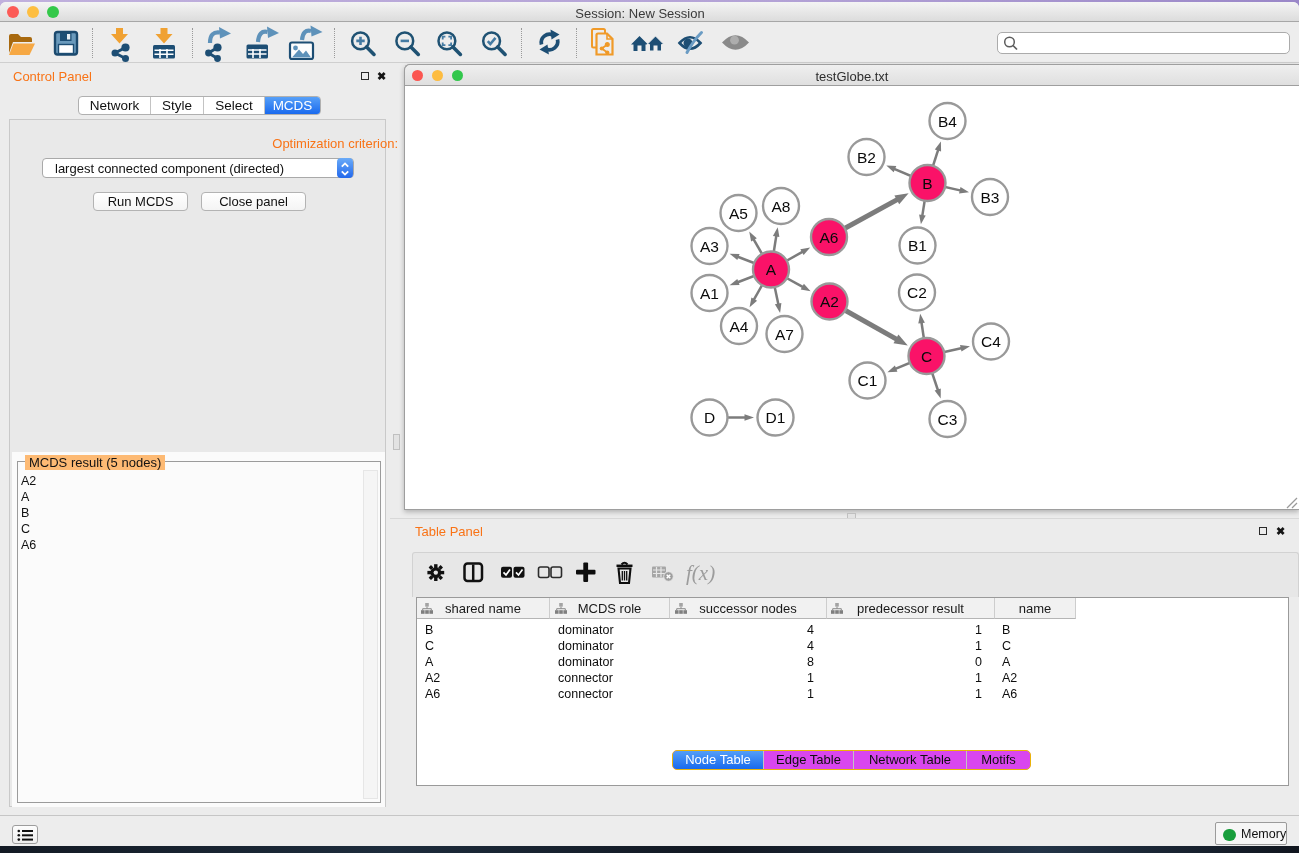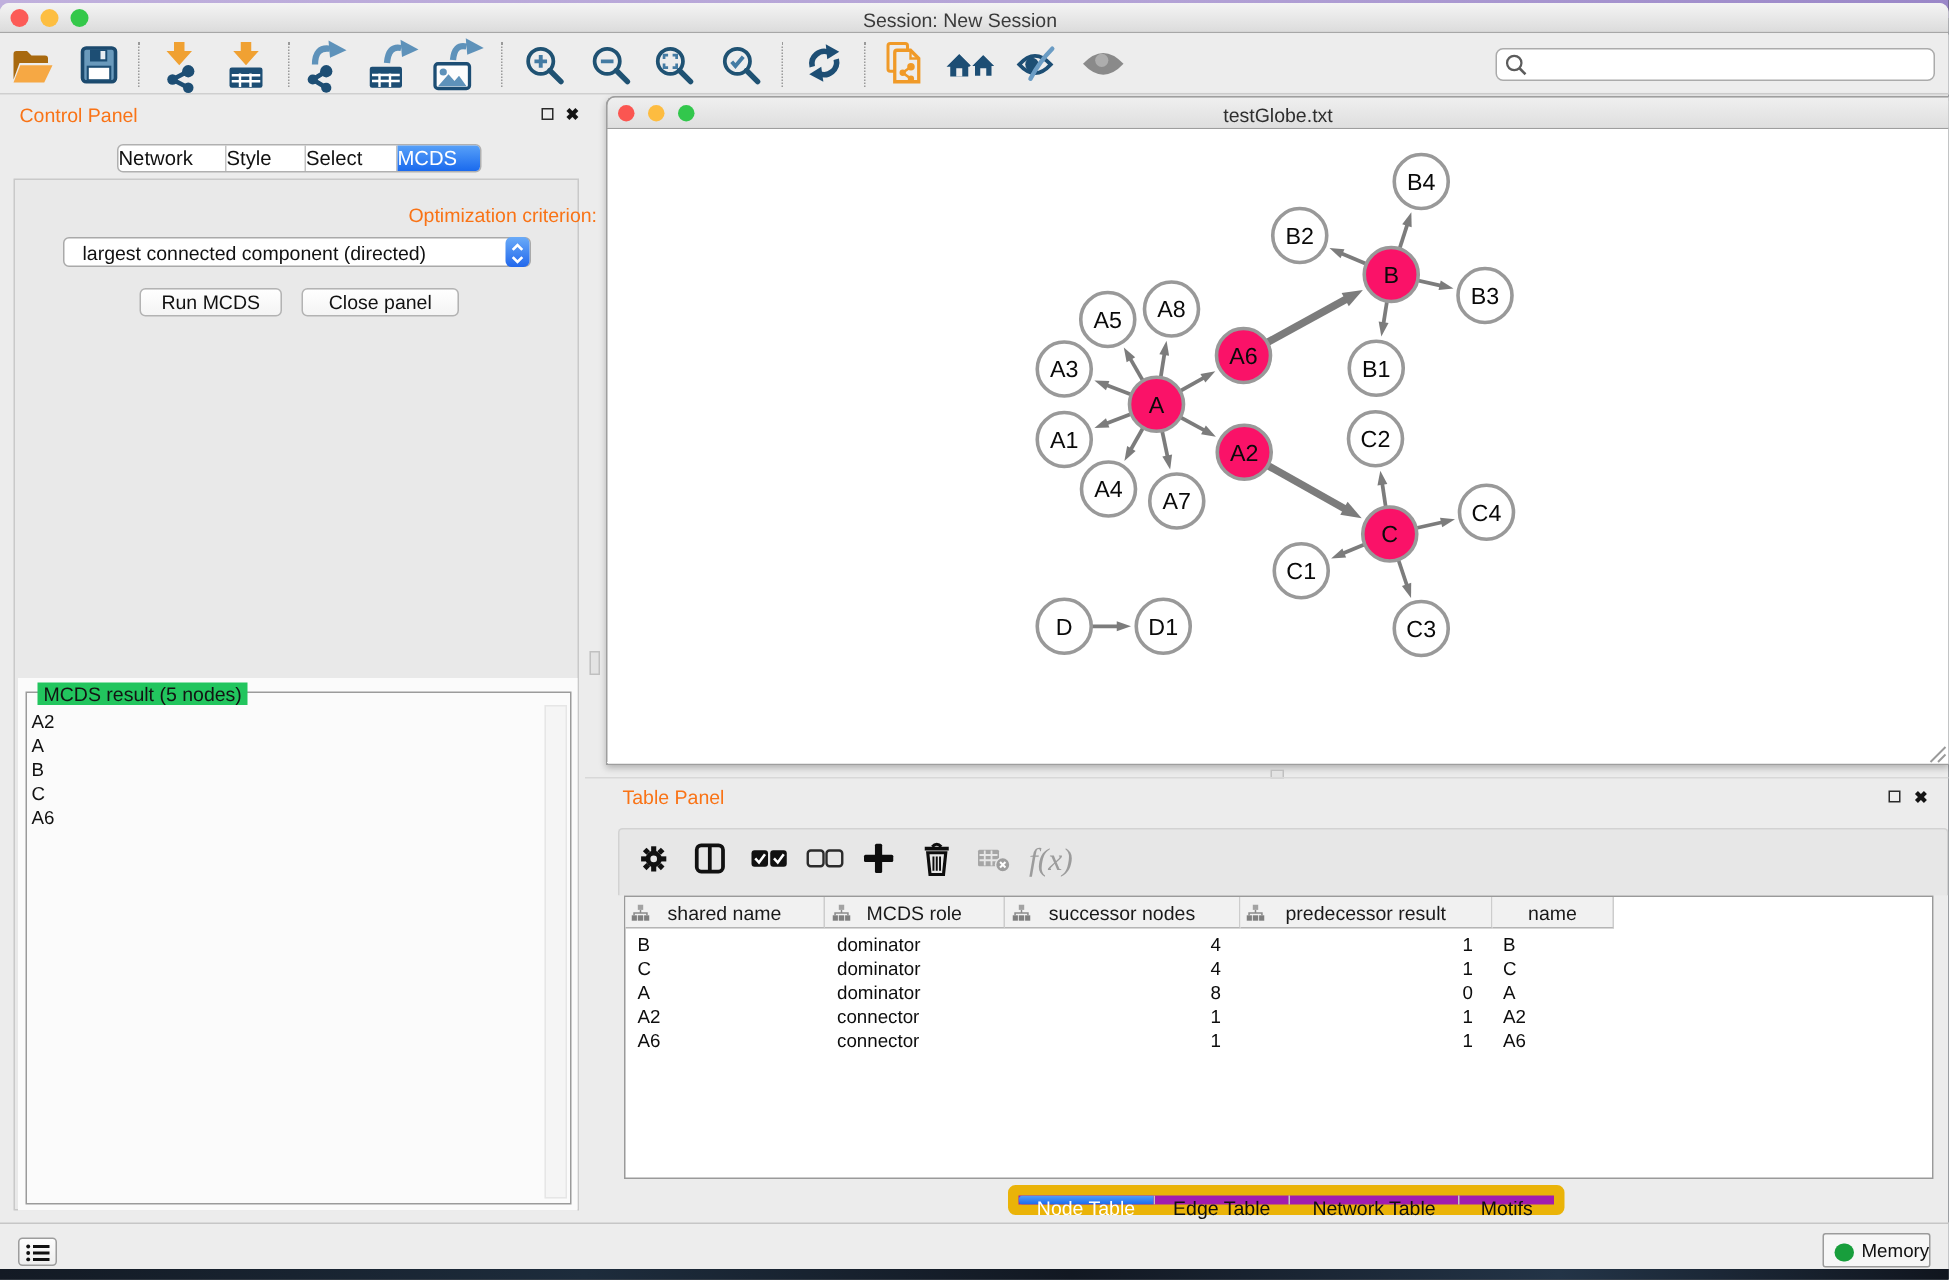--- a/index.html
+++ b/index.html
@@ -11,47 +11,47 @@
 #titlebar .t{position:absolute;left:0;width:1280px;top:4px;text-align:center;font-size:13px;color:#3a3a3a}
 .tl{position:absolute;border-radius:50%}
 #toolbar{left:0;top:23px;width:1299px;height:40px;background:#ededed;border-bottom:1px solid #cfcfcf}
 .sep{position:absolute;top:28px;height:30px;width:0;border-left:1px dotted #9a9a9a}
 #search{left:997px;top:32px;width:293px;height:22px;background:#fff;border:1px solid #ababab;border-radius:5px}
 .ctext{font-size:13px;color:#f97316}
 #cp-title{left:13px;top:69px;width:200px}
 .sqico{border:1.4px solid #2a2a2a;width:8px;height:8px}
 .xico{font-size:11px;color:#141414;font-weight:bold}
 #tabs{left:78px;top:96px;height:19px;background:#fff;border:1px solid #b0b0b0;border-radius:4px;display:flex}
-#tabs div{font-size:13.5px;color:#111;line-height:17px;border-right:1px solid #c3c3c3}
+#tabs div{font-size:13.5px;color:#111;text-align:center;line-height:17px;border-right:1px solid #c3c3c3}
 #tabs div:last-child{border-right:none;border-radius:0 3px 3px 0;background:linear-gradient(#57a0f8,#1a6aee);color:#fff}
 #cpanel{left:9px;top:119px;width:377px;height:688px;background:#e9e9e9;border:1px solid #c9c9c9}
 #whitesub{left:12px;top:452px;width:373px;height:355px;background:#fbfbfb}
 #optlabel{left:0;top:136px;width:398px;text-align:right}
 #combo{left:42px;top:158px;width:312px;height:20px;background:#fff;border:1px solid #a9a9a9;border-radius:4px}
 #combo .v{position:absolute;left:12px;top:2px;font-size:13px;color:#111}
 #combo .st{position:absolute;right:0;top:-1px;width:16px;height:20px;border-radius:4px;background:linear-gradient(#6aabf8,#2268ec)}
 .btn{background:linear-gradient(#ffffff,#f4f4f4);border:1px solid #b3b3b3;border-radius:4px;font-size:13px;color:#111;text-align:center;line-height:17px;height:19px}
 #groupbox{left:17px;top:461px;width:364px;height:342px;border:1px solid #9b9b9b}
-#grouplbl{left:25px;top:455px;background:#22c55e;padding:0 4px;font-size:13px;color:#131313}
+#grouplbl{left:25px;top:455px;background:#fdba74;padding:0 4px;font-size:13px;color:#131313}
 #scrolltrack{left:363px;top:470px;width:15px;height:329px;background:#f5f5f5;border:1px solid #e6e6e6}
 .li{position:absolute;left:21px;font-size:12.5px;color:#111}
 #statusbar{left:0;top:815px;width:1299px;height:31px;background:#ededed;border-top:1px solid #c6c6c6}
 #listbtn{left:12px;top:825px;width:26px;height:19px;background:linear-gradient(#fdfdfd,#eee);border:1px solid #9d9d9d;border-radius:3px}
 #membtn{left:1215px;top:822px;width:72px;height:23px;background:#f6f6f6;border:1px solid #9b9b9b;border-radius:2px}
 #membtn .d{position:absolute;left:7px;top:5.5px;width:12.5px;height:12.5px;border-radius:50%;background:#189e3c}
 #membtn .t{position:absolute;left:25px;top:4px;font-size:12.5px;color:#101010}
 #netwin{left:404px;top:64px;width:895px;height:446px;background:#fff;border:1px solid #9e9e9e;border-right:none;border-radius:6px 0 0 0;box-shadow:0 2px 5px rgba(0,0,0,0.25)}
 #nettitle{left:404px;top:64px;width:895px;height:22px;background:linear-gradient(#efefef,#dfdfdf);border:1px solid #9e9e9e;border-right:none;border-radius:6px 0 0 0}
 #nettitle .t{position:absolute;left:0;right:0;top:4px;text-align:center;font-size:13px;color:#2e2e2e}
 #tp-title{left:415px;top:524px;width:200px}
 #tptool{left:412px;top:552px;width:887px;height:45px;background:#e7e7e7;border:1px solid #d2d2d2;border-bottom:none;border-radius:3px 3px 0 0}
 #tbl{left:416px;top:597px;width:873px;height:189px;background:#fff;border:1px solid #9a9a9a}
 .th{position:absolute;top:0;height:21px;background:#f1f1f1;border-right:1px solid #cdcdcd;border-bottom:1px solid #b5b5b5;text-align:center;font-size:13px;color:#191919;line-height:21px}
 .td{position:absolute;font-size:12.5px;color:#0d0d0d;height:16px;line-height:16px}
-#btabs{left:672px;top:790px;height:20px;background:#a21caf;border:7px solid #eab308;border-radius:5px;display:flex}
+#btabs{left:672px;top:750px;height:20px;background:#d946ef;border:1px solid #eab308;border-radius:5px;display:flex}
 #btabs div{font-size:13px;color:#0f0f0f;text-align:center;line-height:18px;border-right:1px solid #c3c3c3}
 #btabs div:first-child{border-radius:4px 0 0 4px;background:linear-gradient(#549ef7,#196aee);color:#fff}
 #btabs div:last-child{border-right:none;border-radius:0 4px 4px 0}
 </style></head><body>
 <div class="abs" id="desk-top"></div>
 <div class="abs" id="mainwin"></div>
 <div class="abs" id="titlebar">
     <div class="t">Session: New Session</div>
   </div>
 <div class="tl" style="left:7px;top:6px;width:12px;height:12px;background:#fc5b57"></div>

